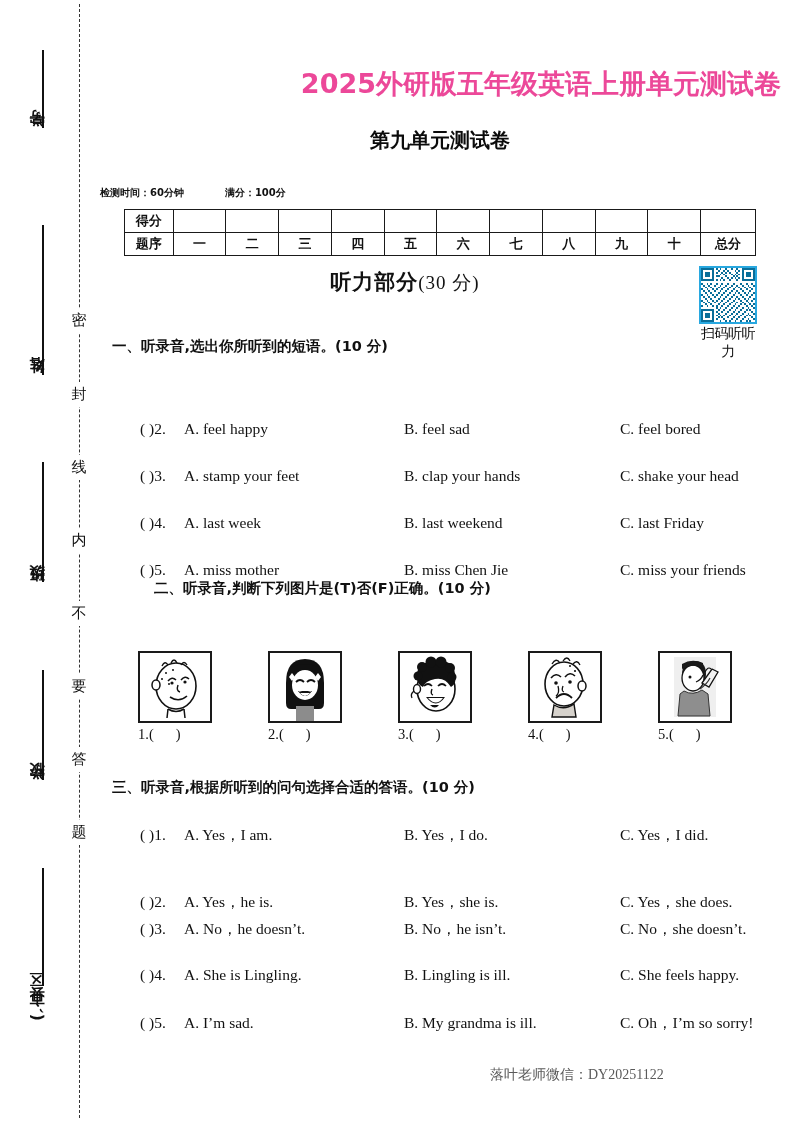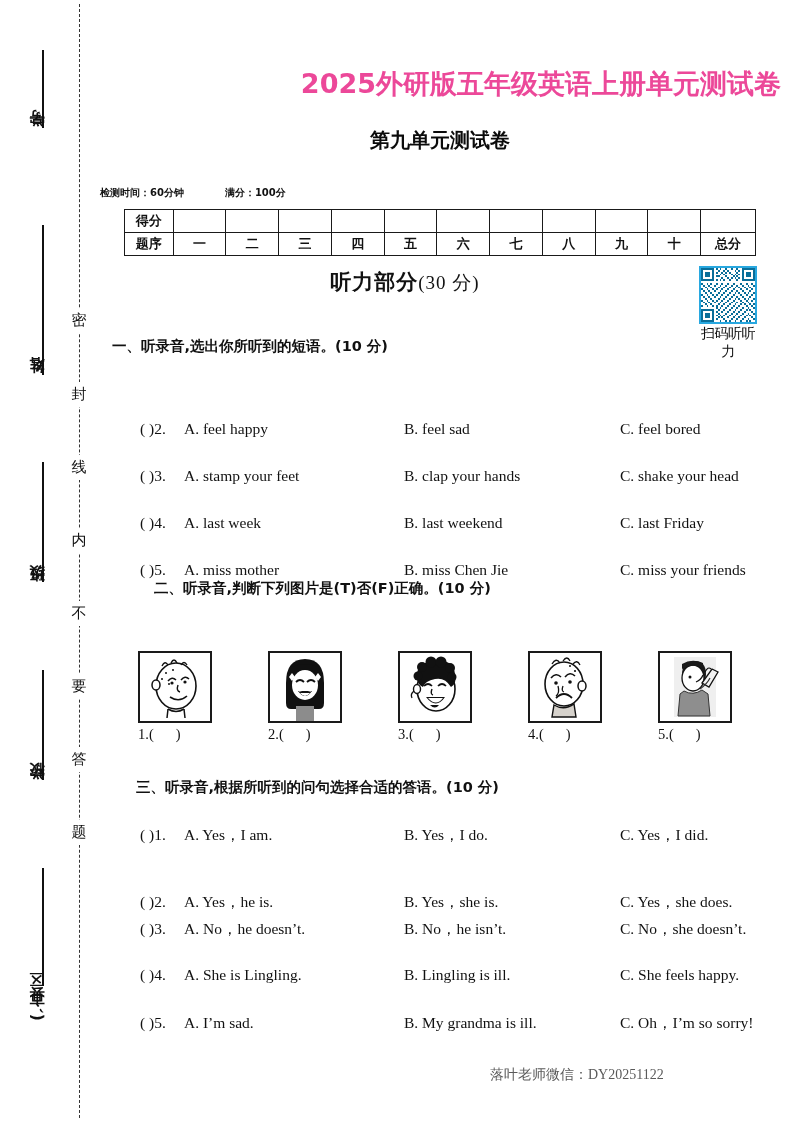--- a/index.html
+++ b/index.html
@@ -665,21 +665,21 @@
           <path d="M24 38 q9 5 18 -1 l6 4 l2 22 l-32 0 l2 -22 z" fill="#8e8e8e" stroke="#333" stroke-width="1"></path>
           <path d="M42 30 l10 -14 l6 3 l-9 15 z" fill="#f2f2f2" stroke="#111" stroke-width="1.3"></path>
           <path d="M45 19 q3 -6 6 -3" stroke="#111" stroke-width="1.2" fill="none"></path>
           <path d="M40 36 q7 -5 10 -11" stroke="#333" stroke-width="1.2" fill="none"></path>
         </svg>
       </div>
       <div class="pic-label"><span>5.</span>(<span class="blank"></span>)</div>
     </div>
   </div>
 
-  <div class="q-head" style="top:778px;margin-left:24px;">三、听录音,根据所听到的问句选择合适的答语。(10 分)</div>
+  <div class="q-head" style="top:778px;">三、听录音,根据所听到的问句选择合适的答语。(10 分)</div>
 
   <div class="q-row" style="top:825px;">
     <span class="q-paren">(    )1.</span><span class="opt-a">A. Yes，I am.</span><span class="opt-b">B. Yes，I do.</span><span class="opt-c">C. Yes，I did.</span>
   </div>
   <div class="q-row" style="top:892px;">
     <span class="q-paren">(    )2.</span><span class="opt-a">A. Yes，he is.</span><span class="opt-b">B. Yes，she is.</span><span class="opt-c">C. Yes，she does.</span>
   </div>
   <div class="q-row" style="top:919px;">
     <span class="q-paren">(    )3.</span><span class="opt-a">A. No，he doesn’t.</span><span class="opt-b">B. No，he isn’t.</span><span class="opt-c">C. No，she doesn’t.</span>
   </div>

